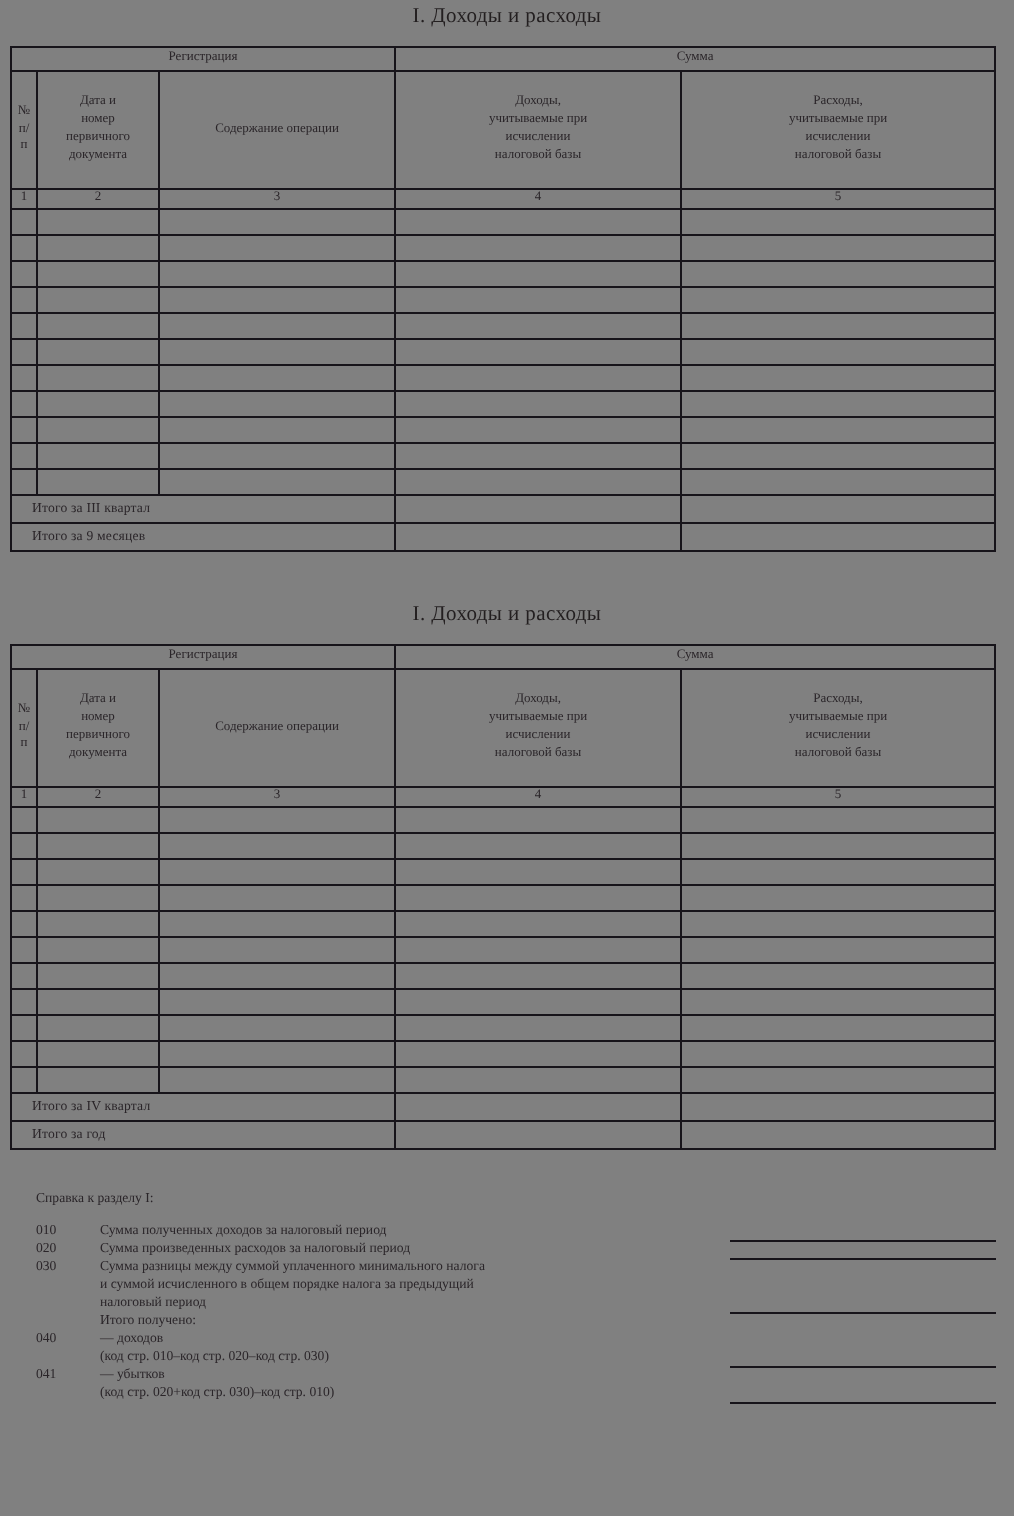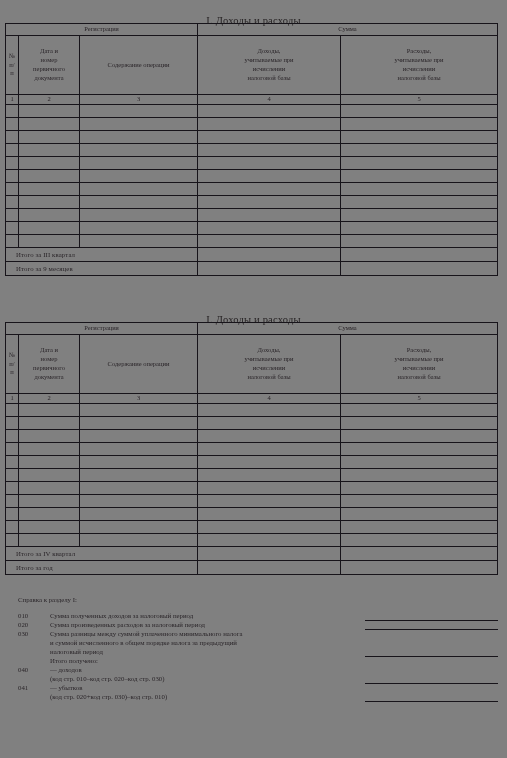--- a/index.html
+++ b/index.html
@@ -22,21 +22,20 @@
     position: relative;
   }
 
   
   .section-title {
     text-align: center;
     font-size: 10.5px;
     letter-spacing: .2px;
     color: #231f20;
     font-family: "Liberation Serif", "DejaVu Serif", serif;
-    margin-top: 12px;
   }
 
   
   .ledger {
     border-collapse: collapse;
     table-layout: fixed;
     width: 492px;
     margin-left: 5px;
     font-size: 6.5px;
     color: #2a2529;

